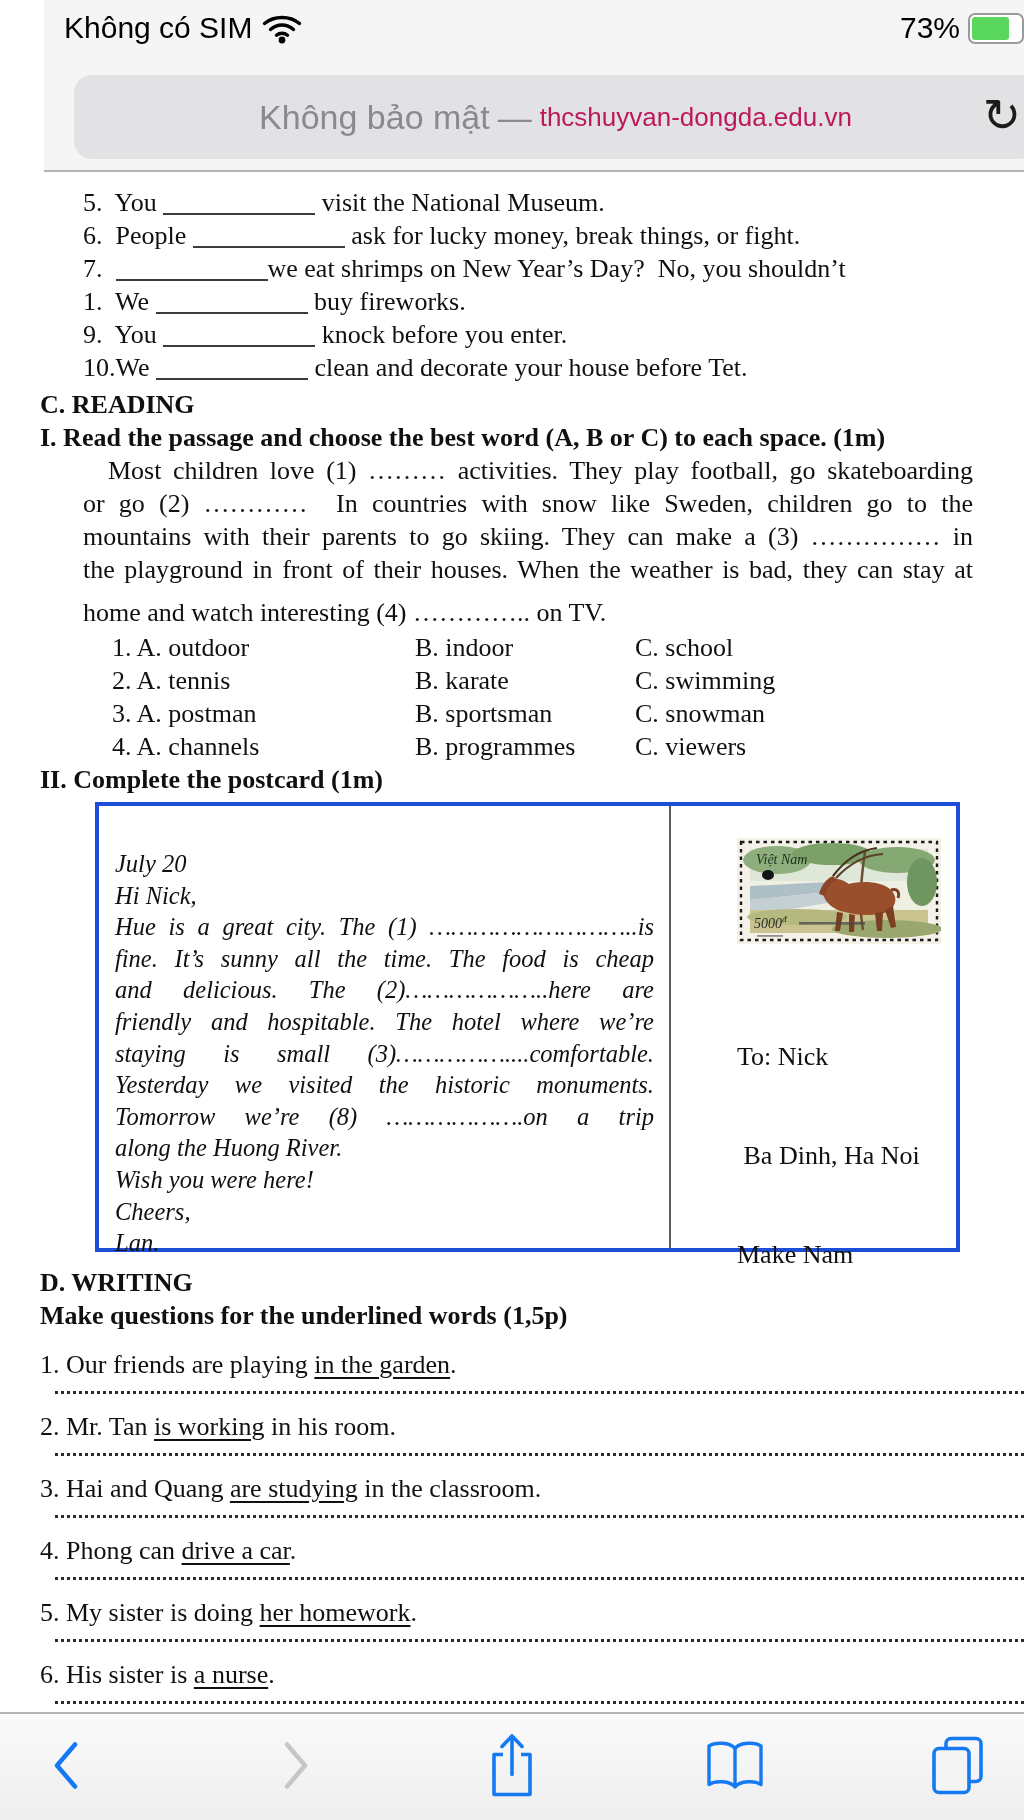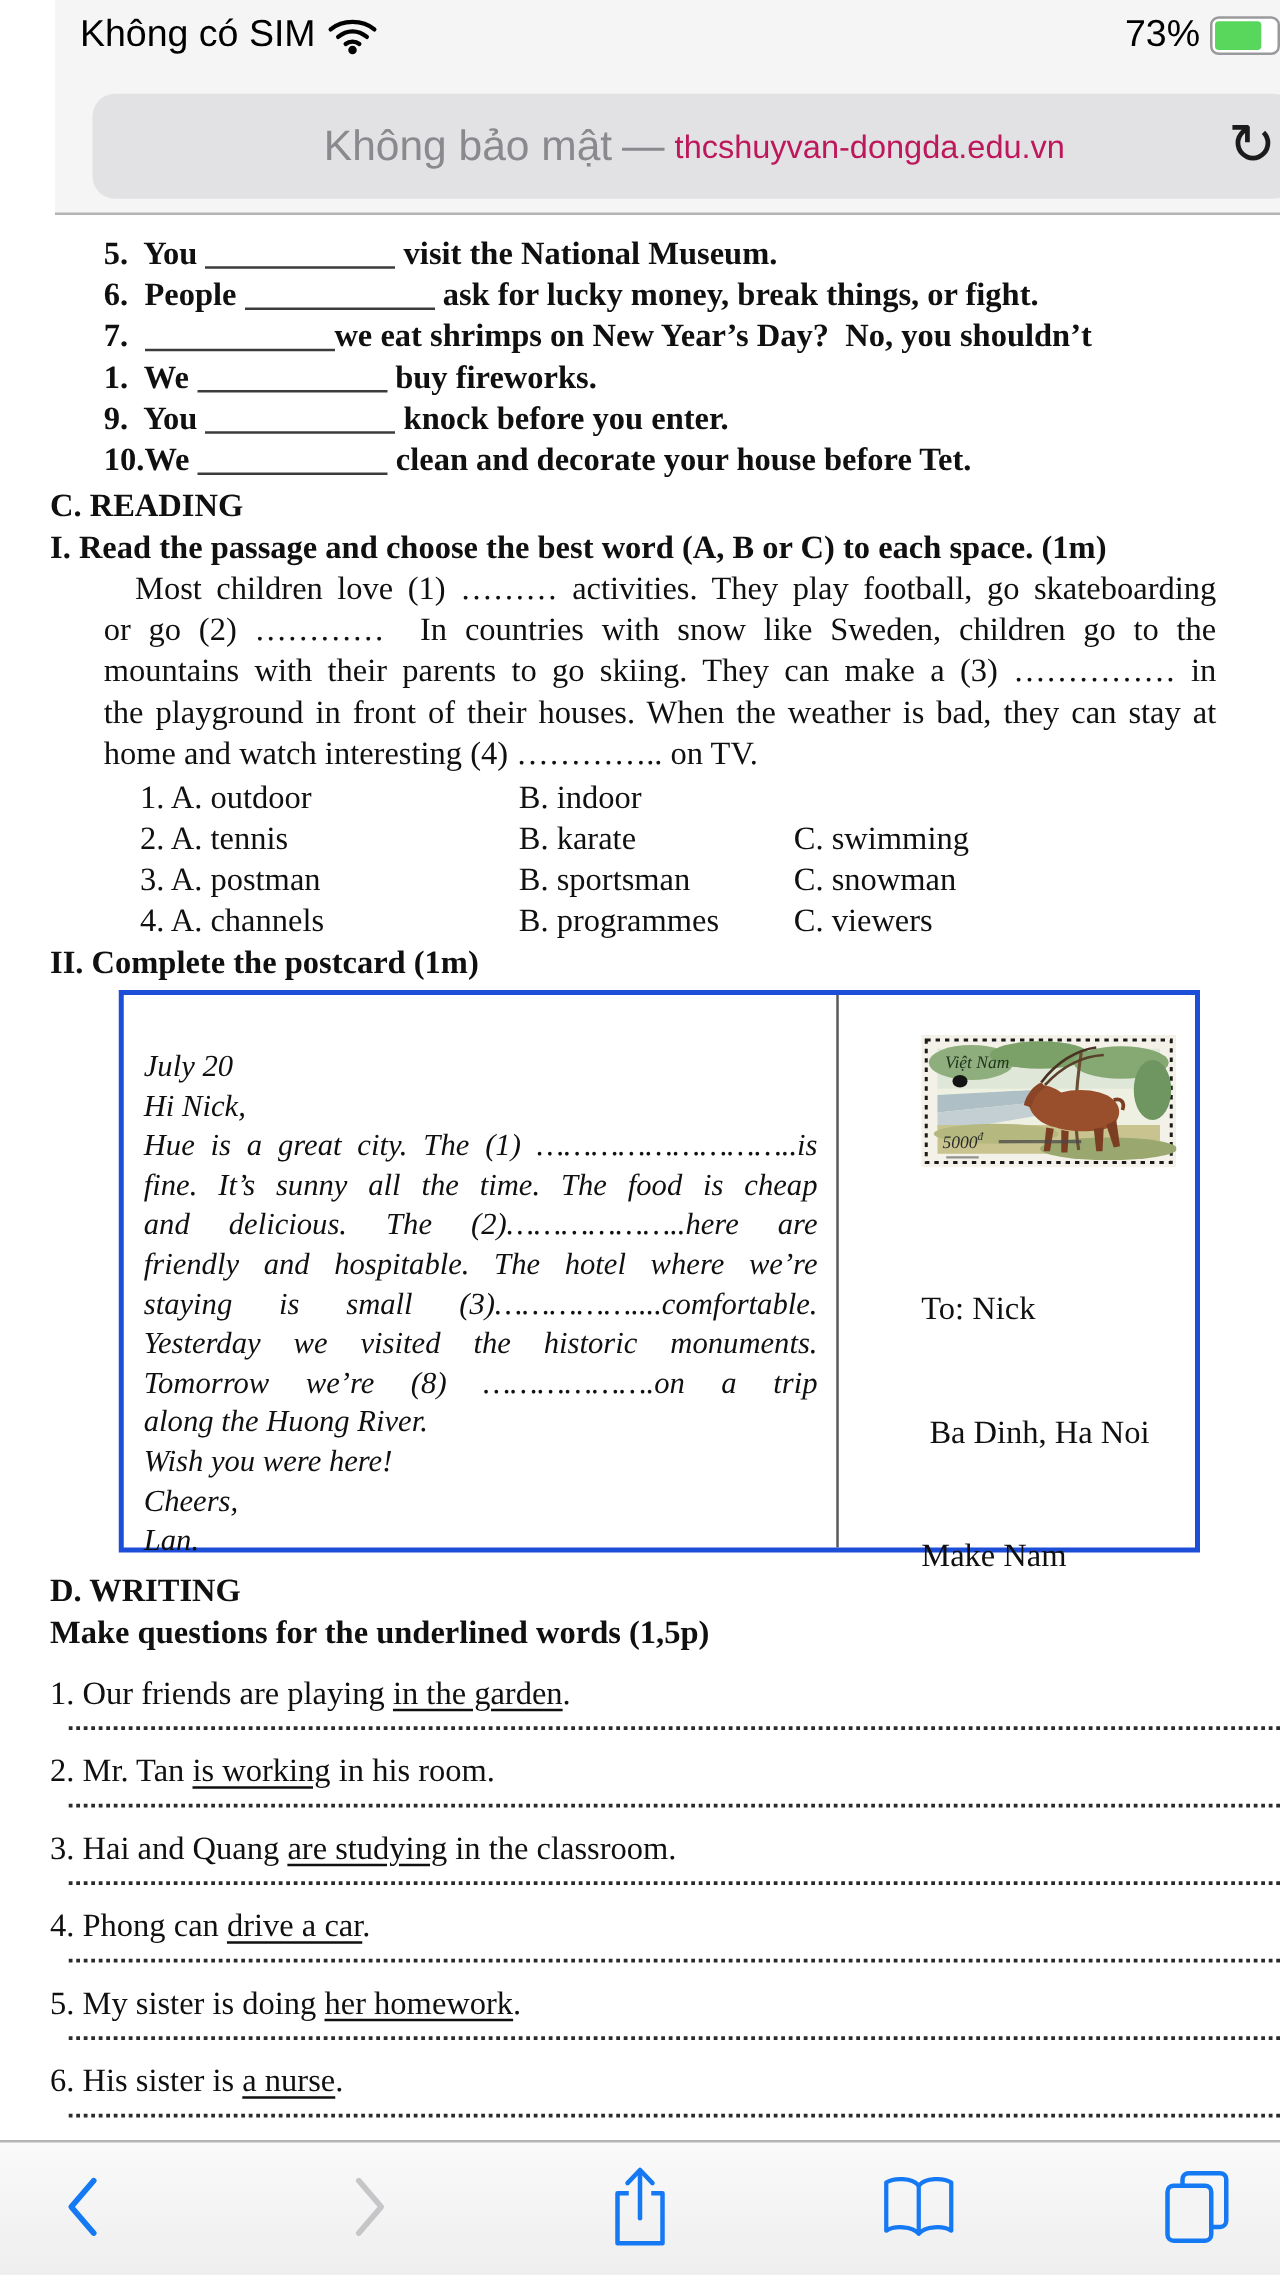--- a/index.html
+++ b/index.html
@@ -19,28 +19,28 @@
   .batt-cap{display:inline-block;width:4px;height:11px;background:#9a9a9e;border-radius:0 3px 3px 0;margin-left:1px;}
   .urlfield{position:absolute;left:30px;right:31px;top:75px;height:84px;background:var(--field_bg);
             border-radius:18px;display:flex;align-items:center;justify-content:center;gap:8px;}
   .sec{font-size:34px;color:var(--muted_text);}
   .dom{font-size:26px;color:#be185d;}
   .reload{position:absolute;right:16px;top:50%;transform:translateY(-54%);font-size:46px;line-height:1;
           color:#1b1b1b;font-family:"DejaVu Sans",sans-serif;cursor:default;}
   
   .doc{position:absolute;top:172px;left:0;right:0;bottom:108px;background:#fff;overflow:hidden;
        font-family:"Liberation Serif",serif;font-size:26px;line-height:33px;color:#101010;padding-top:14px;}
-  .bitem{margin-left:83px;white-space:pre-wrap;font-weight:bold;}
+  .bitem{margin-left:83px;white-space:pre-wrap;}
   .blank{display:inline-block;width:152px;height:20px;border-bottom:2.4px solid #3c3c3c;transform:translateY(4px);}
   .h{margin-left:40px;font-weight:700;}
   .h.mt{margin-top:4px;}
   .passage{margin-left:83px;width:890px;}
   .pl{text-align:justify;text-align-last:justify;white-space:pre-wrap;}
   .pl.first{text-indent:25px;}
-  .pl.last{text-align:left;text-align-last:left;}
+  .pl.last{text-align:left;text-align-last:left;margin-top:10px;}
   .mc{margin-left:112px;margin-top:2px;}
   .mcrow{display:grid;grid-template-columns:303px 220px 1fr;}
   .pc{margin-left:95px;margin-top:6px;width:865px;height:450px;border:4px solid #1d4ed8;
       box-sizing:border-box;display:flex;background:#fff;}
   .pcl{width:572px;box-sizing:border-box;border-right:2px solid #5a5a5a;
        padding:42px 15px 0 16px;font-style:italic;font-size:24.5px;line-height:31.6px;}
   .ll{white-space:pre-wrap;}
   .ll.just{text-align:justify;text-align-last:justify;}
   .pcr{flex:1;box-sizing:border-box;padding-top:32px;}
   .stamp{display:block;margin-left:66px;}
@@ -111,20 +111,21 @@
       <div class="pl">or go (2) …………  In countries with snow like Sweden, children go to the</div>
       <div class="pl">mountains with their parents to go skiing. They can make a (3) …………… in</div>
       <div class="pl">the playground in front of their houses. When the weather is bad, they can stay at</div>
       <div class="pl last">home and watch interesting (4) ………….. on TV.</div>
     </div>
 
     <div class="mc">
       <div class="mcrow">
         <span>1. A. outdoor</span>
           <span>B. indoor</span>
+          <span>C. school</span>
       </div>
       <div class="mcrow">
         <span>2. A. tennis</span>
           <span>B. karate</span>
           <span>C. swimming</span>
       </div>
       <div class="mcrow">
         <span>3. A. postman</span>
           <span>B. sportsman</span>
           <span>C. snowman</span>

